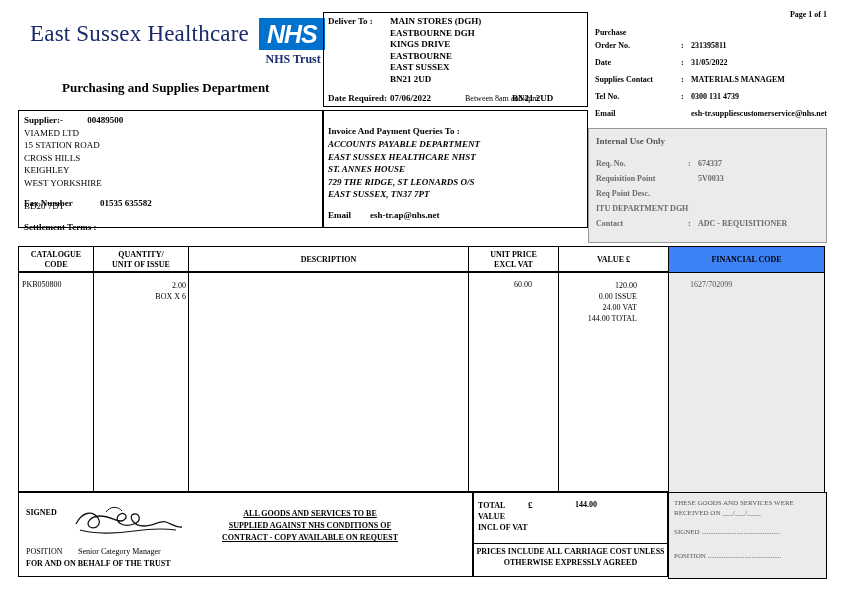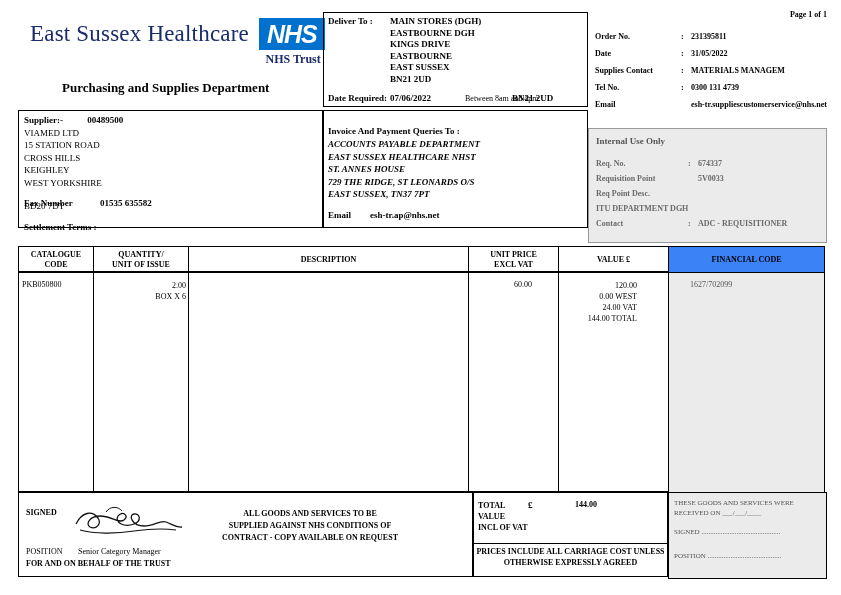--- a/index.html
+++ b/index.html
@@ -135,21 +135,21 @@
   #foot-left { top: 492px; left: 18px; width: 455px; height: 85px; }
   #foot-mid { top: 492px; left: 473px; width: 195px; height: 85px; }
   #foot-right { top: 492px; left: 668px; width: 157px; height: 85px; background: #ebebeb; border: 1px solid #000; }
 
   #signed-label { top: 508px; left: 26px; font-size: 8px; font-weight: bold; }
   #position-label { top: 547px; left: 26px; font-size: 8px; font-weight: normal; }
   #position-value { top: 547px; left: 78px; font-size: 8px; }
   #behalf-label { top: 559px; left: 26px; font-size: 8px; font-weight: bold; }
   #goods-text {
     top: 508px; left: 155px; width: 310px; text-align: center;
-    font-size: 8px; font-weight: bold; line-height: 12px;
+    font-size: 8px; font-weight: bold; line-height: 12px; text-decoration: underline;
   }
   #total-sec { top: 492px; left: 473px; width: 195px; height: 52px; }
   #total-label { top: 500px; left: 478px; font-size: 8px; font-weight: bold; line-height: 11px; }
   #total-currency { top: 500px; left: 528px; font-size: 9px; font-weight: bold; }
   #total-value { top: 500px; left: 575px; font-size: 8px; font-weight: bold; }
   #prices-note {
     top: 546px; left: 473px; width: 195px; text-align: center;
     font-size: 8px; font-weight: bold; line-height: 11px;
   }
   #recv-text { top: 498px; left: 674px; width: 148px; font-size: 7px; color: #555; line-height: 10px; }
@@ -187,20 +187,21 @@
     <div>EASTBOURNE</div>
     <div>EAST SUSSEX</div>
     <div>BN21 2UD</div>
   </div>
   <div class="abs" id="date-req-label">Date Required:</div>
   <div class="abs" id="date-req-value">07/06/2022</div>
   <div class="abs" id="date-req-note">Between 8am and 4pm</div>
   <div class="abs" style="top:93px; left:512px; font-size:9px; font-weight:bold;">BN21 2UD</div>
 
   <div class="abs" id="po-block">
+    <div id="po-title">Purchase</div>
     <div class="row">
       <span class="k">Order No.</span>
       <span class="c">:</span>
       <span>231395811</span>
     </div>
     <div class="row">
       <span class="k">Date</span>
       <span class="c">:</span>
       <span>31/05/2022</span>
     </div>
@@ -313,21 +314,21 @@
   </div>
 
   <div class="abs" id="cat-code">PKB050800</div>
   <div class="abs" id="qty-lines">
     <div>2.00</div>
     <div>BOX X 6</div>
   </div>
   <div class="abs" id="unit-price">60.00</div>
   <div class="abs" id="value-lines">
     <div>120.00</div>
-    <div>0.00  WEST</div>
+    <div>0.00  ISSUE</div>
     <div>24.00  VAT</div>
     <div>144.00  TOTAL</div>
   </div>
   <div class="abs" id="fin-code">1627/702099</div>
 
   <div class="abs bx" id="foot-left"></div>
   <div class="abs bx" id="foot-mid"></div>
   <div class="abs" id="foot-right"></div>
   <div class="abs bx" id="total-sec" style="border-bottom:1px solid #000;"></div>
 

